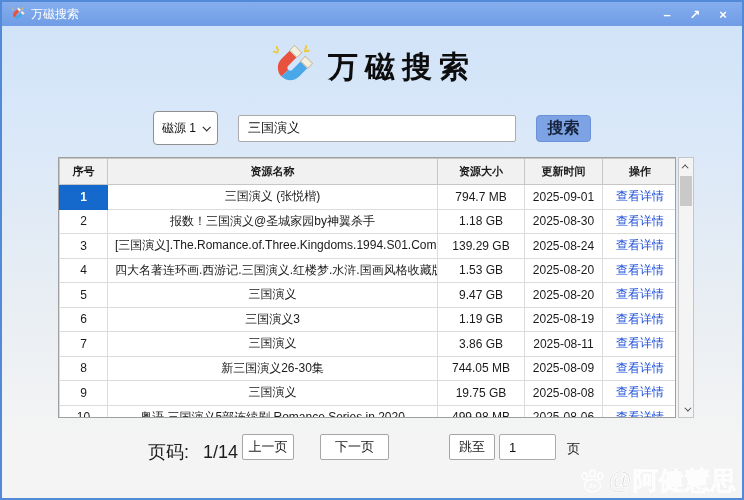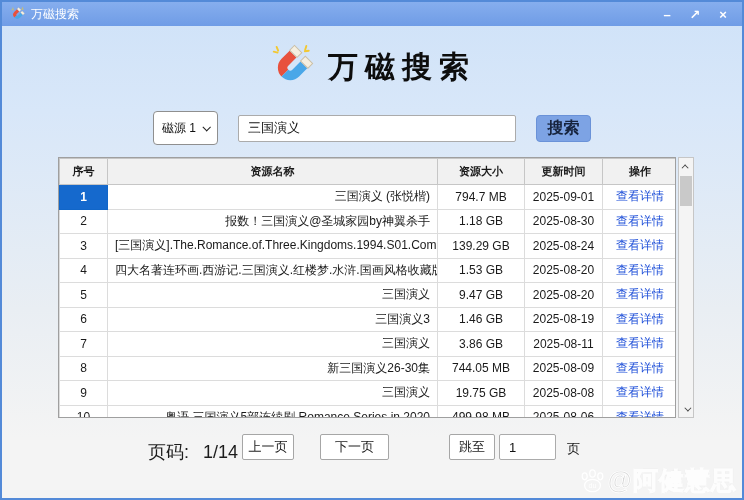--- a/index.html
+++ b/index.html
@@ -67,21 +67,21 @@
   }
   table { border-collapse:collapse; table-layout:fixed; width:100%; font-size:12px; }
   th {
     background:#f1f1f1; border:1px solid #c6c6c6; height:26px;
     font-weight:700; color:#1a1a1a; font-size:11px;
   }
   td {
     border:1px solid #dcdcdc; height:24.5px; text-align:center; color:#1a1a1a;
     white-space:nowrap; overflow:hidden; padding:0 2px;
   }
-  td.name { text-align:right; padding:0 7px; }
+  td.name { text-align:center; padding:0 7px; }
   td.idx.selected { background:#1569cd; color:#ffffff; border-color:#1166c8; font-weight:600; }
   .details-link { color:#1d4ed8; cursor:pointer; }
   
   .scrollbar {
     position:absolute; left:676px; top:155px; width:16px; height:261px;
     background:#f4f4f4; border:1px solid #c6c6c6;
     display:flex; flex-direction:column; align-items:center;
   }
   .sb-btn { height:16px; width:100%; display:flex; align-items:center; justify-content:center; }
   .sb-btn.bottom { margin-top:auto; }
@@ -223,21 +223,21 @@
           <tr>
             <td class="idx">5</td>
             <td class="name">三国演义</td>
             <td>9.47 GB</td>
             <td>2025-08-20</td>
             <td><span class="details-link">查看详情</span></td>
           </tr>
           <tr>
             <td class="idx">6</td>
             <td class="name">三国演义3</td>
-            <td>1.46 GB</td>
+            <td>1.19 GB</td>
             <td>2025-08-19</td>
             <td><span class="details-link">查看详情</span></td>
           </tr>
           <tr>
             <td class="idx">7</td>
             <td class="name">三国演义</td>
             <td>3.86 GB</td>
             <td>2025-08-11</td>
             <td><span class="details-link">查看详情</span></td>
           </tr>

